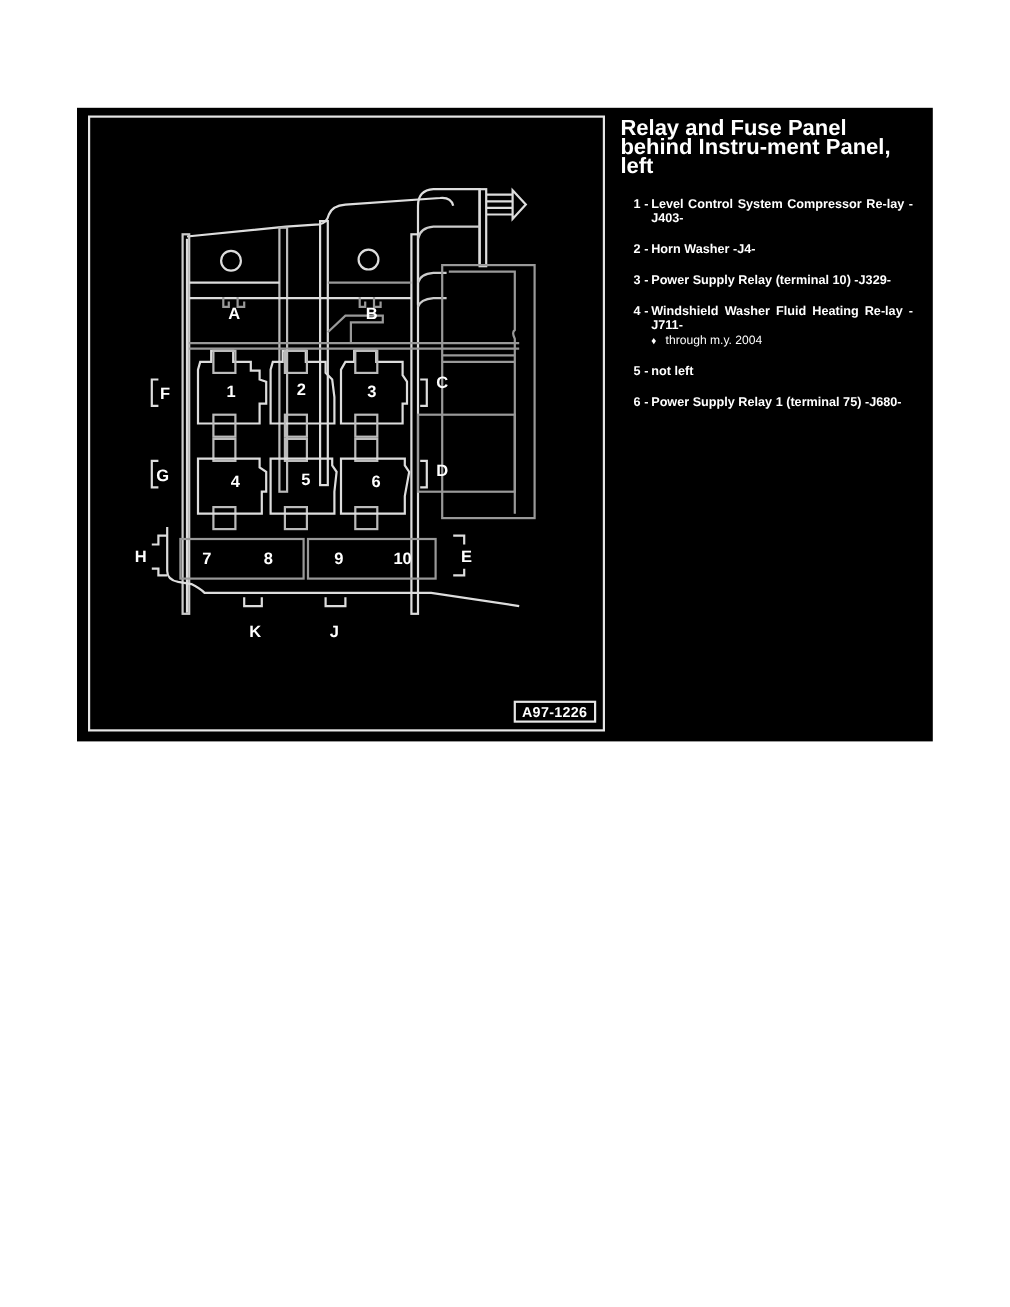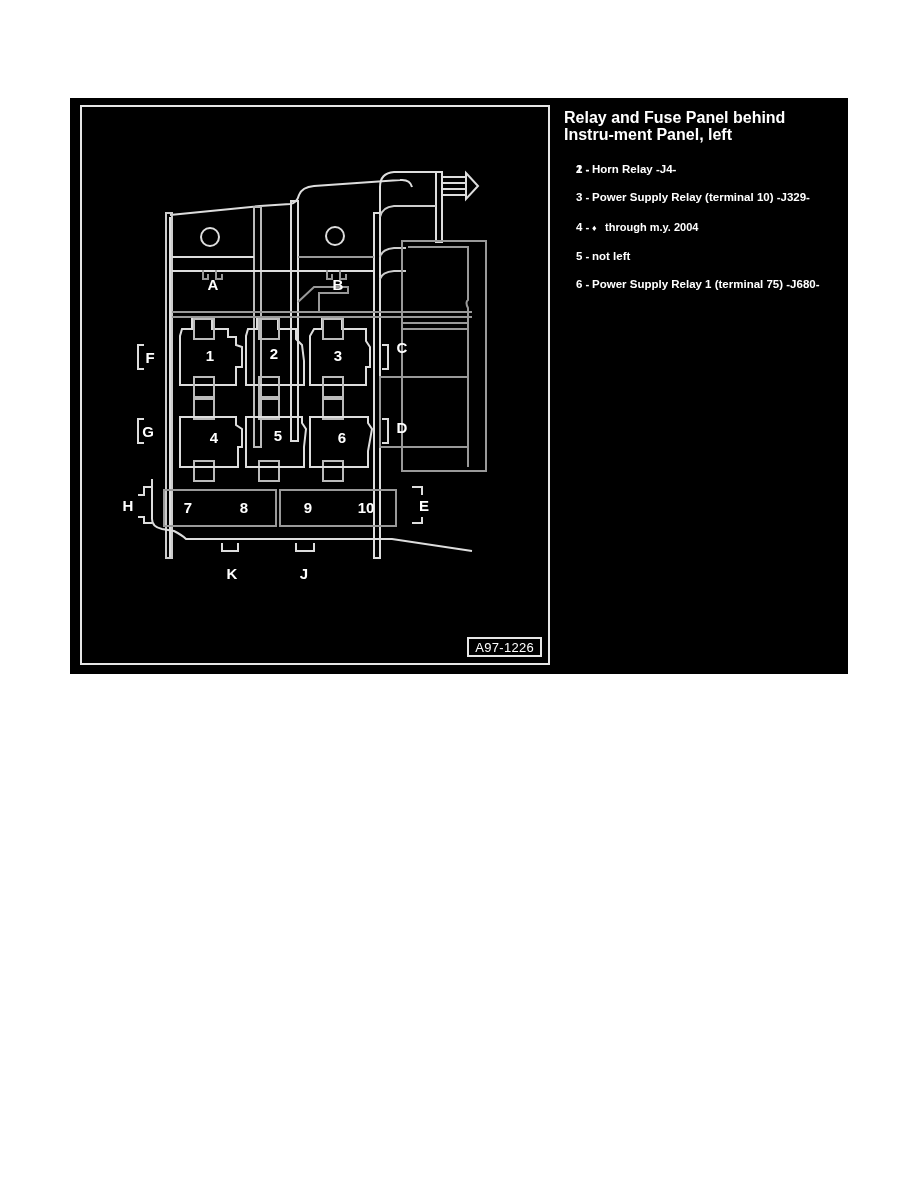--- a/index.html
+++ b/index.html
@@ -1,27 +1,27 @@
 <!DOCTYPE html>
 <html><head>
 <meta charset="utf-8">
 <style>
   html, body { margin: 0; padding: 0; background: #ffffff; }
   body { width: 918px; height: 1188px; position: relative; overflow: hidden; font-family: "Liberation Sans", sans-serif; }
   .panel { position: absolute; left: 70px; top: 98px; width: 778px; height: 576px; background: #000; }
   .diagram-frame { position: absolute; left: 10px; top: 7px; width: 470px; height: 560px; border: 2px solid #e6e6e6; box-sizing: border-box; }
   .diagram-frame svg { position: absolute; left: 0; top: 0; }
-  .fig-id { position: absolute; right: 6px; bottom: 6px; border: 2px solid #e6e6e6; color: #fff; font-size: 13px; font-weight: normal; padding: 1px 6px 0 6px; letter-spacing: 0.3px; line-height: 15px; }
+  .fig-id { position: absolute; right: 6px; bottom: 6px; border: 2px solid #e6e6e6; color: #fff; font-size: 13px; font-weight: bold; padding: 1px 6px 0 6px; letter-spacing: 0.3px; line-height: 15px; }
   .legend { position: absolute; left: 494px; top: 11px; width: 266px; color: #fff; }
-  .legend h1 { font-size: 16px; font-weight: bold; margin: 0 0 20px 0; line-height: 17px; }
+  .legend h1 { font-size: 20px; font-weight: bold; margin: 0 0 20px 0; line-height: 17px; }
   .legend ul { list-style: none; margin: 0; padding: 0; }
   .legend li { position: relative; padding-left: 28px; margin-bottom: 15px; font-size: 11.5px; font-weight: bold; line-height: 13px; text-align: justify; }
   .legend li .num { position: absolute; left: 12px; top: 0; }
   .legend li .text { display: block; }
-  .legend li .note { display: block; font-weight: bold; font-size: 11px; margin-top: 17px; }
+  .legend li .note { display: block; font-weight: normal; font-size: 11px; margin-top: 1px; }
   .legend li .note .diamond { display: inline-block; width: 10px; font-size: 9px; }
 </style>
 </head>
 <body>
 
 <div class="panel">
   <div class="diagram-frame">
     <svg width="466" height="556" viewBox="0 0 466 556">
       <g fill="none" stroke-width="2">
 
@@ -125,31 +125,33 @@
       </g>
     </svg>
     <div class="fig-id">A97-1226</div>
   </div>
 
   <div class="legend">
     <h1>Relay and Fuse Panel behind Instru-ment Panel, left</h1>
     <ul>
       <li>
           <span class="num">1 -</span>
+          <span class="text">Level Control System Compressor Re-lay -J403-</span>
         </li>
       <li>
           <span class="num">2 -</span>
-          <span class="text">Horn Relay -J4-</span>
+          <span class="text">Horn Washer -J4-</span>
         </li>
       <li>
           <span class="num">3 -</span>
           <span class="text">Power Supply Relay (terminal 10) -J329-</span>
         </li>
       <li>
           <span class="num">4 -</span>
+          <span class="text">Windshield Washer Fluid Heating Re-lay -J711-</span>
           <span class="note"><span class="diamond">♦</span> <span>through m.y. 2004</span></span>
         </li>
       <li>
           <span class="num">5 -</span>
           <span class="text">not left</span>
         </li>
       <li>
           <span class="num">6 -</span>
           <span class="text">Power Supply Relay 1 (terminal 75) -J680-</span>
         </li>

